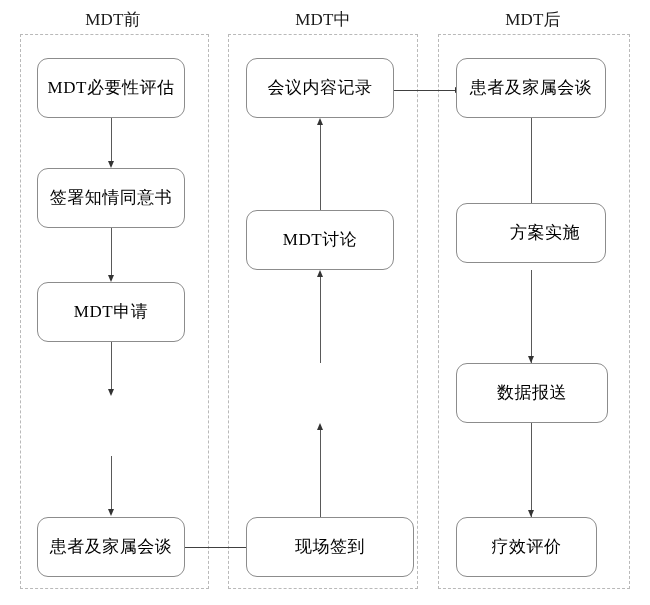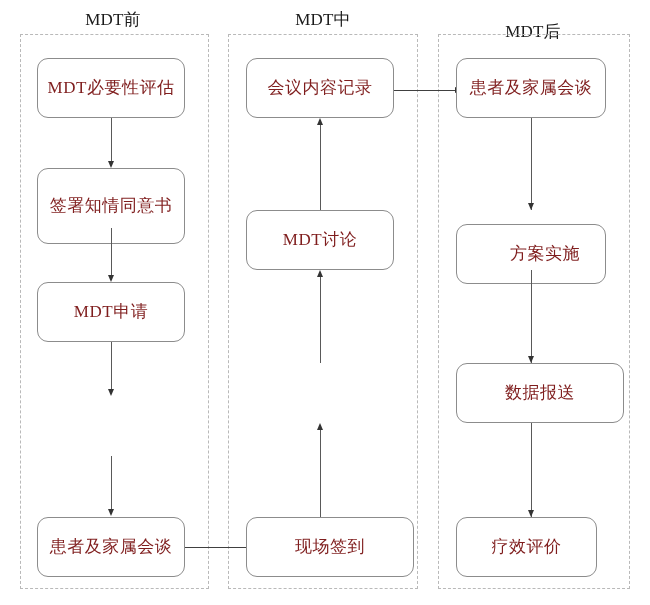--- a/index.html
+++ b/index.html
@@ -33,21 +33,21 @@
   .node {
     position: absolute;
     box-sizing: border-box;
     border: 1px solid #8c8c8c;
     border-radius: 11px;
     background: #ffffff;
     display: flex;
     align-items: center;
     justify-content: center;
     font-size: 17px;
-    color: #7f1d1d;
+    color: #000000;
     line-height: 20px;
     white-space: nowrap;
     letter-spacing: 0.5px;
   }
   .conn-v {
     position: absolute;
     width: 1px;
     background: #595959;
   }
   .conn-h {
@@ -82,34 +82,34 @@
 </style>
 </head>
 <body>
 
 <div id="canvas">
 
   <div class="col-header" style="left:248px; top:10px; width:150px;">MDT中</div>
 
   <div class="col-header" style="left:38px; top:10px; width:150px;">MDT前</div>
 
-  <div class="col-header" style="left:458px; top:22px; width:150px;">MDT后</div>
+  <div class="col-header" style="left:458px; top:10px; width:150px;">MDT后</div>
 
   <div class="lane" style="left:20px; top:34px; width:189px; height:555px;"></div>
 
   <div class="lane" style="left:228px; top:34px; width:190px; height:555px;"></div>
 
   <div class="lane" style="left:438px; top:34px; width:192px; height:555px;"></div>
 
   <div class="node" style="left:37px; top:58px; width:148px; height:60px;">MDT必要性评估</div>
 
   <div class="conn-v" style="left:111px; top:118px; height:44px;"></div>
   <div class="arrow-down" style="left:107.5px; top:161px;"></div>
 
-  <div class="node" style="left:37px; top:168px; width:148px; height:76px;">签署知情同意书</div>
+  <div class="node" style="left:37px; top:168px; width:148px; height:60px;">签署知情同意书</div>
 
   <div class="conn-v" style="left:111px; top:228px; height:48px;"></div>
   <div class="arrow-down" style="left:107.5px; top:275px;"></div>
 
   <div class="node" style="left:37px; top:282px; width:148px; height:60px;">MDT申请</div>
 
   <div class="conn-v" style="left:111px; top:342px; height:48px;"></div>
   <div class="arrow-down" style="left:107.5px; top:389px;"></div>
 
 
@@ -138,25 +138,25 @@
   <div class="node" style="left:246px; top:517px; width:168px; height:60px;">现场签到</div>
 
   <div class="conn-h" style="left:394px; top:90px; width:62px;"></div>
   <div class="arrow-right" style="left:455px; top:86.5px;"></div>
 
   <div class="node" style="left:456px; top:58px; width:150px; height:60px;">患者及家属会谈</div>
 
   <div class="conn-v" style="left:531px; top:118px; height:92px;"></div>
   <div class="arrow-down" style="left:527.5px; top:203px;"></div>
 
-  <div class="node" style="left:456px; top:224px; width:150px; height:60px;padding-left:28px;">方案实施</div>
+  <div class="node" style="left:456px; top:203px; width:150px; height:60px;padding-left:28px;">方案实施</div>
 
   <div class="conn-v" style="left:531px; top:270px; height:93px;"></div>
   <div class="arrow-down" style="left:527.5px; top:356px;"></div>
 
-  <div class="node" style="left:456px; top:363px; width:168px; height:60px;">数据报送</div>
+  <div class="node" style="left:456px; top:363px; width:152px; height:60px;">数据报送</div>
 
   <div class="conn-v" style="left:531px; top:423px; height:94px;"></div>
   <div class="arrow-down" style="left:527.5px; top:510px;"></div>
 
   <div class="node" style="left:456px; top:517px; width:141px; height:60px;">疗效评价</div>
 
 </div>
 
 </body></html>

